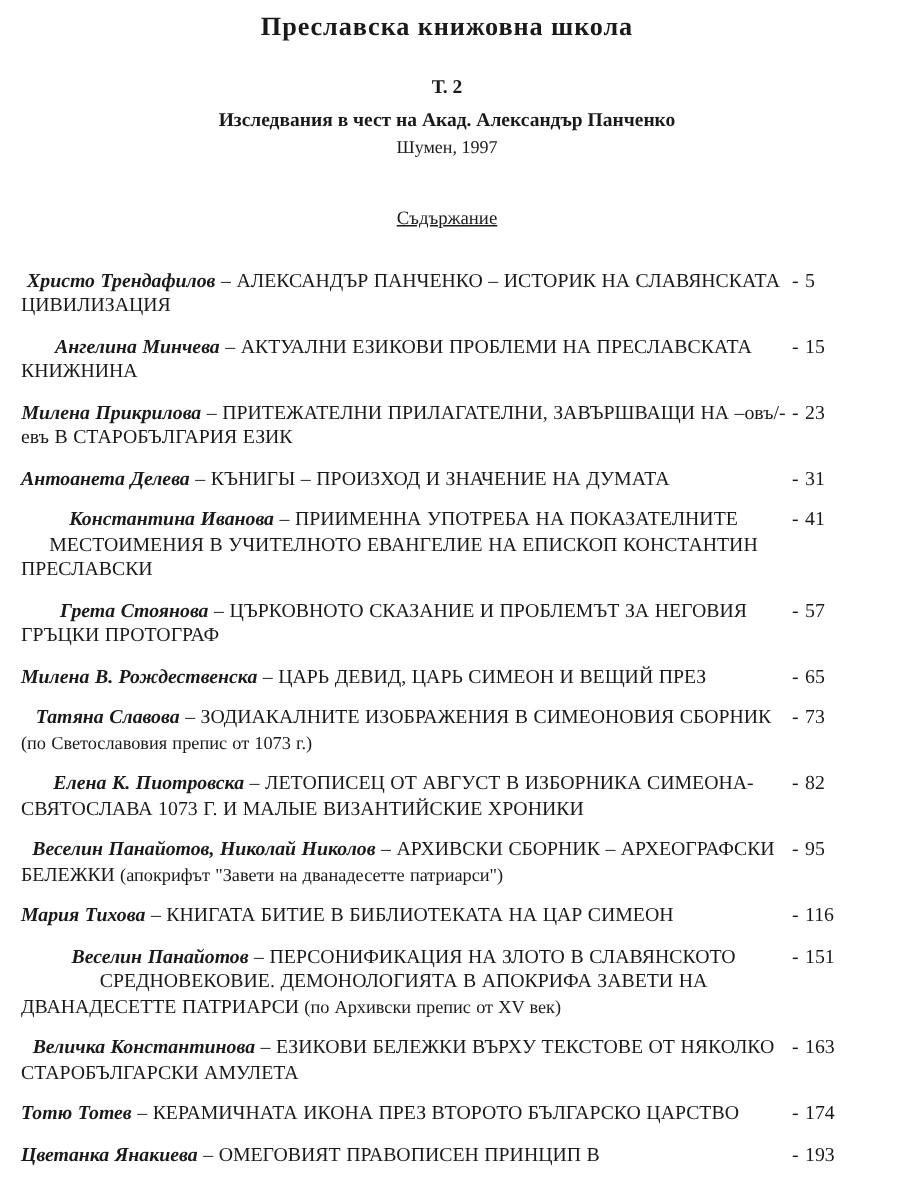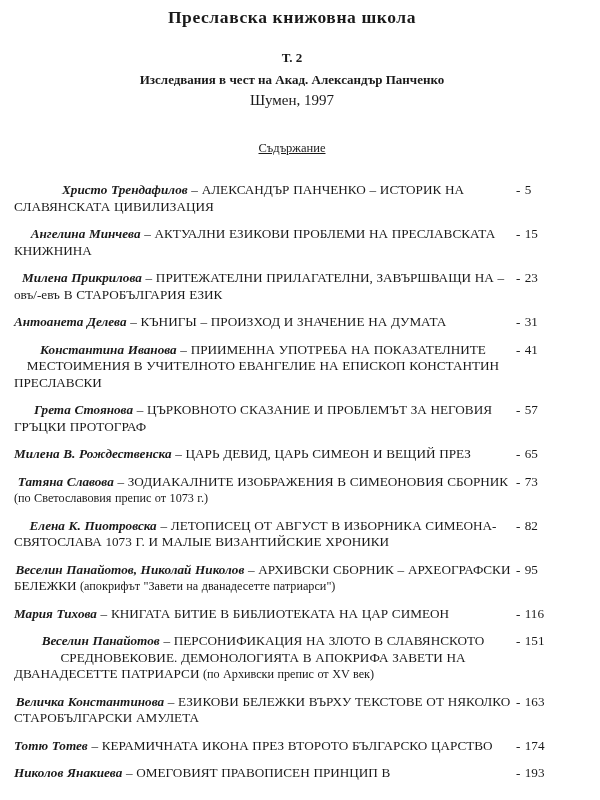--- a/index.html
+++ b/index.html
@@ -12,21 +12,21 @@
     height: 800px;
     overflow: hidden;
     font-family: "Liberation Serif", "DejaVu Serif", serif;
     color: #1a1a1a;
     -webkit-font-smoothing: antialiased;
   }
   .page {
     width: 600px;
     height: 580px;
     box-sizing: border-box;
-    padding: 0 24px 0 8px;
+    padding: 0 12px 0 8px;
     position: relative;
   }
 
   
   .book-title {
     text-align: center;
     font-weight: bold;
     font-size: 17.5px;
     letter-spacing: 0.6px;
     margin: 0;
@@ -44,21 +44,21 @@
   .subtitle {
     text-align: center;
     font-weight: bold;
     font-size: 13px;
     margin: 0;
     padding-top: 6px;
     line-height: 1.2;
   }
   .place-year {
     text-align: center;
-    font-size: 15px;
+    font-size: 12px;
     margin: 0;
     padding-top: 4px;
     line-height: 1.2;
   }
   .contents-heading {
     text-align: center;
     font-size: 12.5px;
     margin: 0;
     padding-top: 32px;
     line-height: 1.2;
@@ -175,18 +175,18 @@
       </div>
       <div class="toc-entry single">
         <div class="toc-text"><span class="author">Величка Константинова</span><span class="dash"> – </span><span class="title-main">ЕЗИКОВИ БЕЛЕЖКИ ВЪРХУ ТЕКСТОВЕ ОТ НЯКОЛКО СТАРОБЪЛГАРСКИ АМУЛЕТА</span></div>
         <div class="page-num"><span class="leader-dot">-</span> 163</div>
       </div>
       <div class="toc-entry single">
         <div class="toc-text"><span class="author">Тотю Тотев</span><span class="dash"> – </span><span class="title-main">КЕРАМИЧНАТА ИКОНА ПРЕЗ ВТОРОТО БЪЛГАРСКО ЦАРСТВО</span></div>
         <div class="page-num"><span class="leader-dot">-</span> 174</div>
       </div>
       <div class="toc-entry single">
-        <div class="toc-text"><span class="author">Николов Янакиева</span><span class="dash"> – </span><span class="title-main">ОМЕГОВИЯТ ПРАВОПИСЕН ПРИНЦИП В</span></div>
+        <div class="toc-text"><span class="author">Цветанка Янакиева</span><span class="dash"> – </span><span class="title-main">ОМЕГОВИЯТ ПРАВОПИСЕН ПРИНЦИП В</span></div>
         <div class="page-num"><span class="leader-dot">-</span> 193</div>
       </div>
     </div>
 
 </div>
 
 </body></html>

